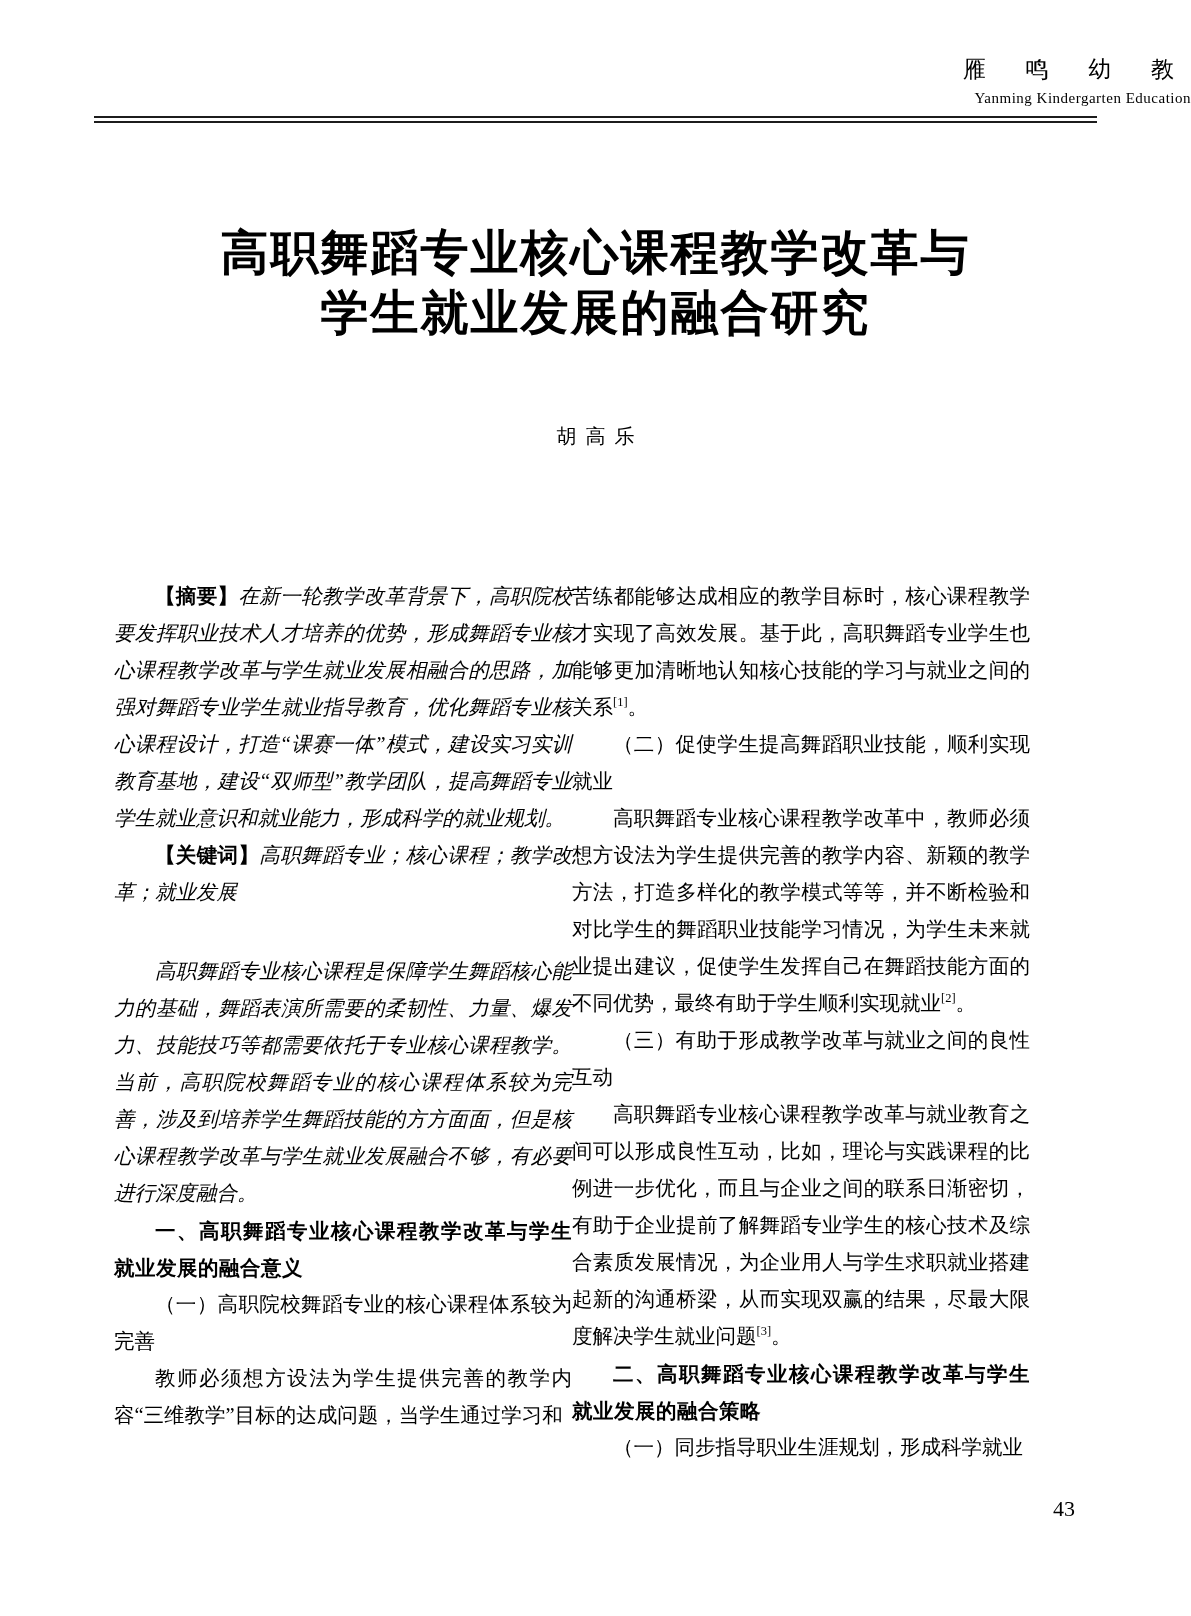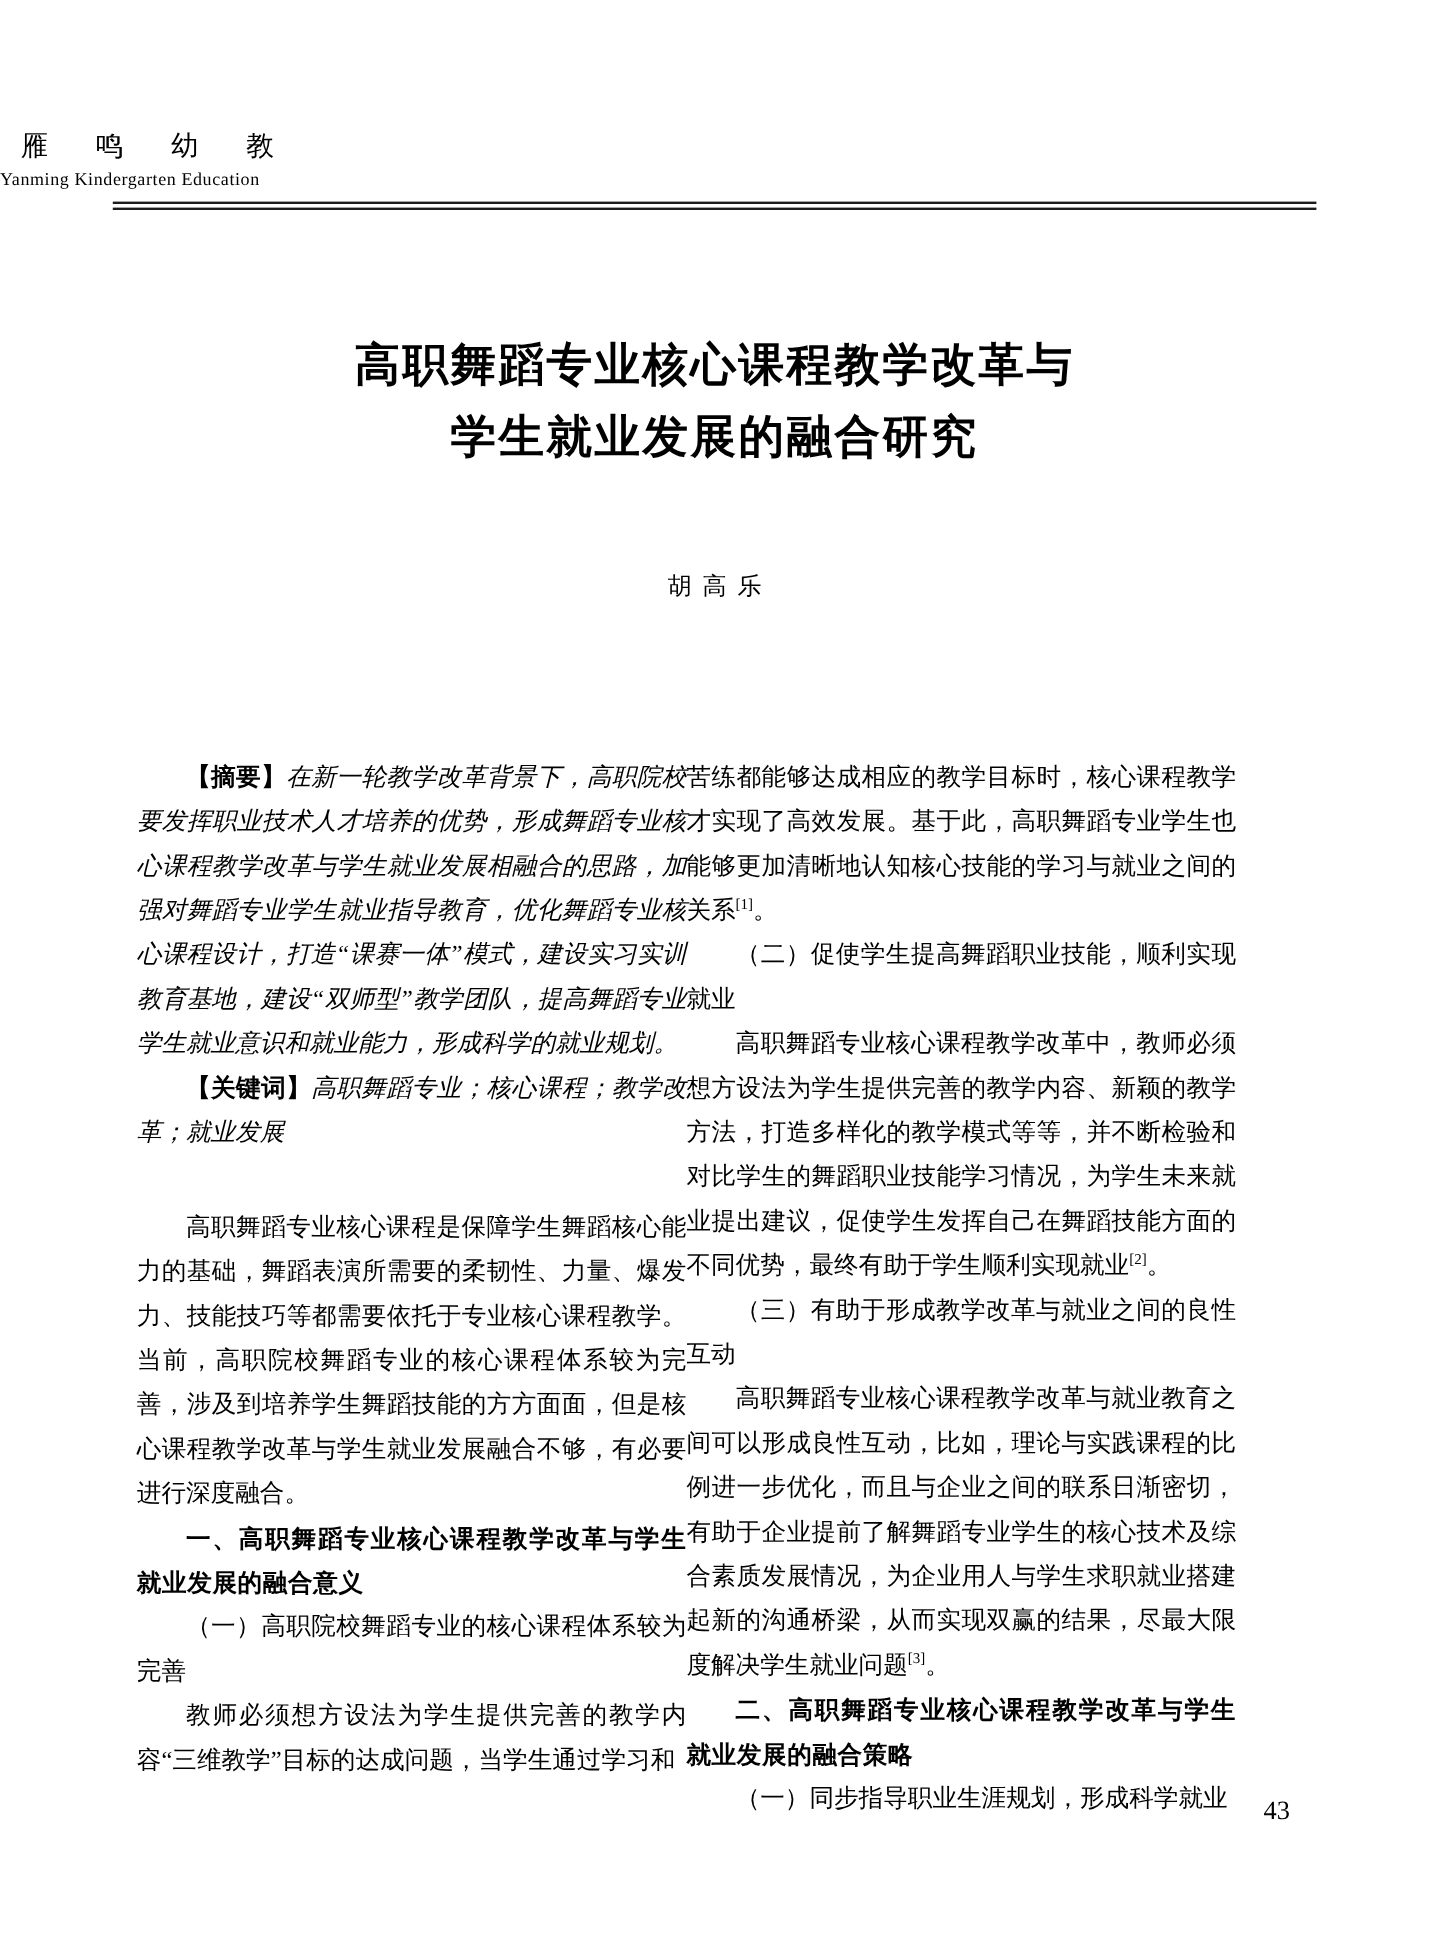--- a/index.html
+++ b/index.html
@@ -8,21 +8,21 @@
     position: relative;
     width: 1191px;
     height: 1616px;
     margin: 0 auto;
     background: #ffffff;
     color: #000000;
     font-family: "Liberation Serif", "DejaVu Serif", serif;
     overflow: hidden;
   }
   
-  .header { padding-top: 106px; text-align: left; }
+  .header { padding-top: 54px; text-align: right; }
   .journal-cn {
     font-size: 23px;
     letter-spacing: 17px;
     margin-left: 17px; 
     font-weight: 400;
   }
   .journal-en {
     margin-top: 5px;
     font-family: Liberation Serif, serif;
     font-size: 15px;
@@ -32,21 +32,21 @@
     margin: 9px 94px 0 94px;
     height: 7px;
     border-top: 2px solid #1c1c1c;
     border-bottom: 2px solid #1c1c1c;
   }
   
   .title-block {
     margin-top: 100px;
     text-align: center;
     font-weight: 700;
-    font-size: 38px;
+    font-size: 48px;
     line-height: 60px;
     letter-spacing: 2px;
   }
   .author {
     margin-top: 80px;
     text-align: center;
     font-size: 20px;
     letter-spacing: 9px;
     margin-left: 9px;
     font-family: Liberation Serif, serif;
@@ -58,21 +58,21 @@
     margin-top: 128px;
   }
   .col {
     width: 458px;
     font-size: 20.5px;
     line-height: 37px;
     text-align: justify;
   }
   .col p { text-indent: 2em; }
   .para-continued { text-indent: 0 !important; }
-  .gap-top { margin-top: 42px !important; }
+  .gap-top { margin-top: 42px !important; font-style: italic; }
   .kai { font-style: italic; }            
   .kai-label { font-style: normal; font-weight: 700; }
   .section-heading {
     font-family: "Liberation Sans", "DejaVu Sans", sans-serif;
     font-weight: 700;
     letter-spacing: 0.5px;
   }
   sup.ref {
     font-size: 12.5px;
     line-height: 0;

